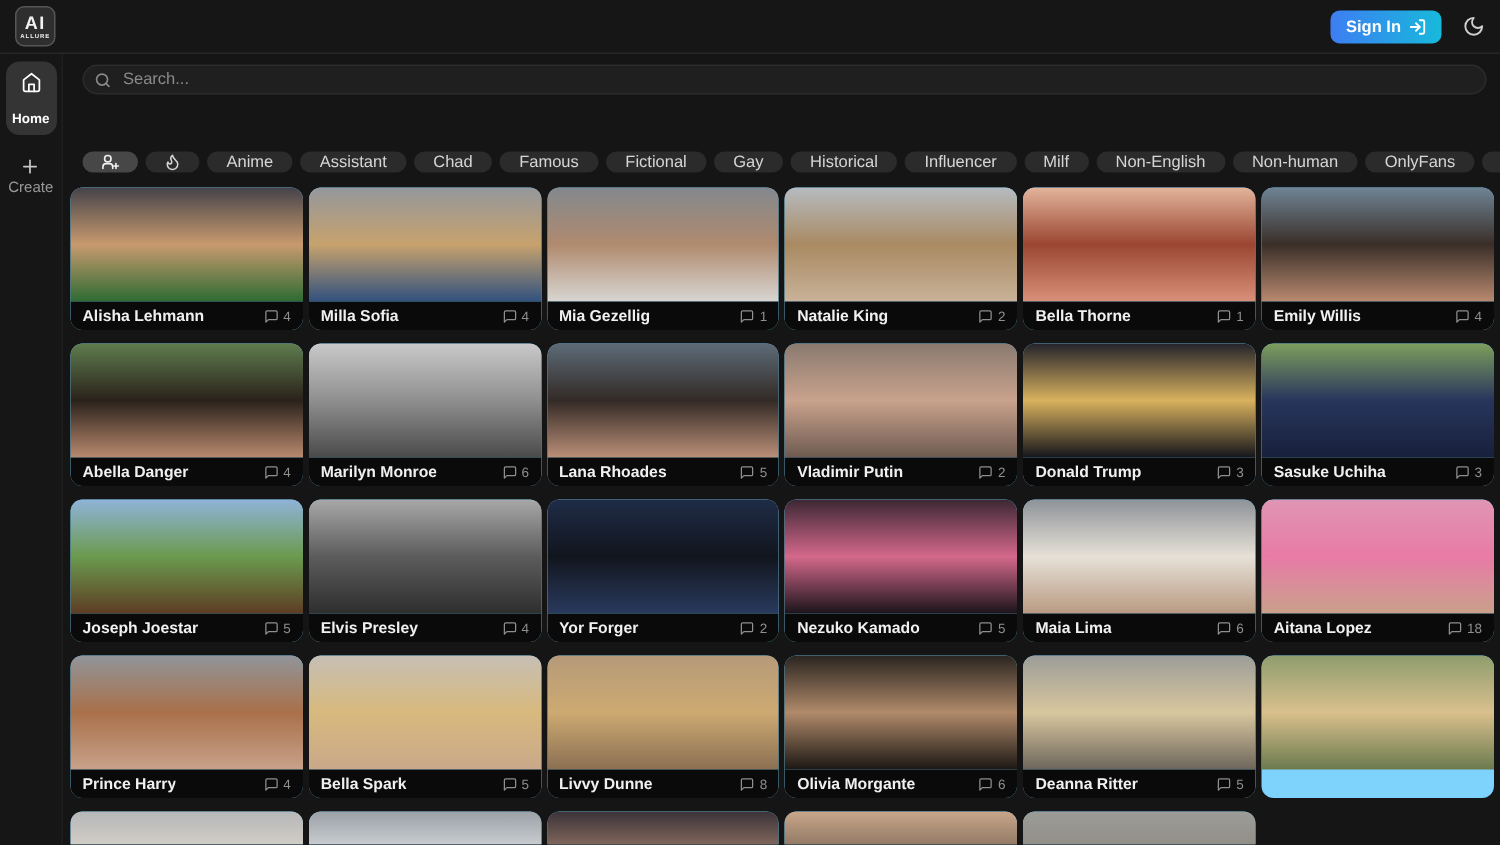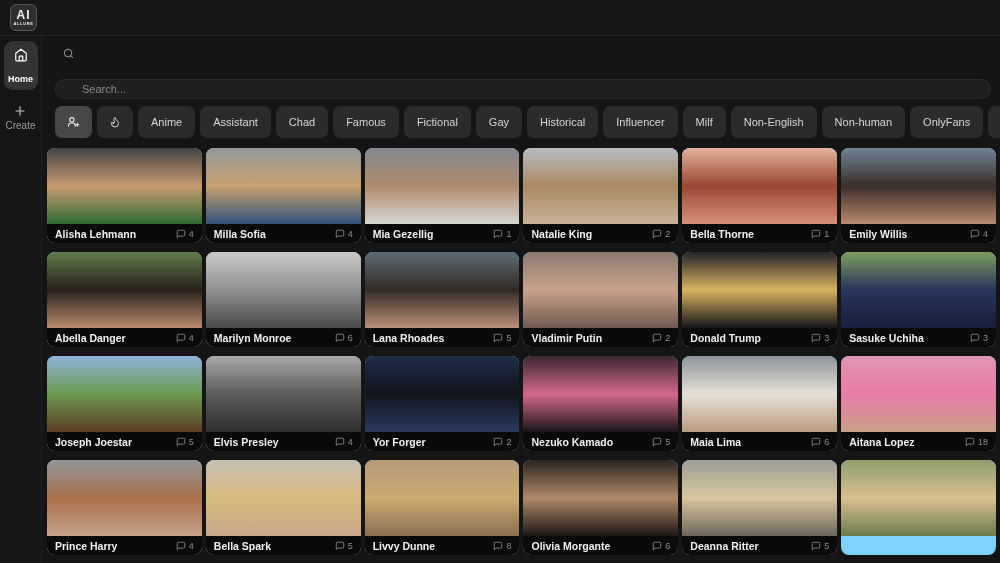--- a/index.html
+++ b/index.html
@@ -28,48 +28,67 @@
   .side-create{ margin-top:14px; color:#9a9a9a; display:flex; flex-direction:column; align-items:center; gap:2px; cursor:pointer; }
   .side-create .plus{ color:#c6c6c6; }
   .side-create .lbl{ font-size:10px; }
 
   .main{ flex:1; padding:7px 4px 0 5px; overflow:hidden; }
 
   
   .search-wrap{ margin:0 5px 0 8px; position:relative; }
   .search-wrap svg{ position:absolute; left:8px; top:5px; color:#8a8a8a; }
   .search-input{ width:100%; height:20px; background:#1f1f1f; border:1px solid #2c2c2c; border-radius:10px;
-    color:#dddddd; font-size:11px; padding:0 10px 0 26px; outline:none; font-family:"Liberation Sans", sans-serif;margin-top:36px; }
+    color:#dddddd; font-size:11px; padding:0 10px 0 26px; outline:none; font-family:"Liberation Sans", sans-serif; }
   .search-input::placeholder{ color:#8a8a8a; }
 
   
   .chips{ display:flex; gap:5px; margin:7px 0 0 8px; }
-  .chip{ height:32px; background:#2b2b2b; border:none; border-radius:7px; color:#d6d6d6;
+  .chip{ height:14px; background:#2b2b2b; border:none; border-radius:7px; color:#d6d6d6;
     font-size:11px; padding:0 13px; display:flex; align-items:center; justify-content:center;
-    cursor:pointer; white-space:nowrap; font-family:"Liberation Sans", sans-serif; }
+    cursor:pointer; white-space:nowrap; font-family:"Liberation Sans", sans-serif;margin-top:31px; }
   .chip.icon-chip{ padding:0 12px; }
   .chip.active{ background:#474747; color:#f0f0f0; }
 
   
   .grid{ display:grid; grid-template-columns:repeat(6,1fr); column-gap:4px; row-gap:9px; margin-top:10px; }
   .card{ border-radius:8px; overflow:hidden; background:#7dd3fc; cursor:pointer; height:95px;
     display:flex; flex-direction:column; }
   .card-img{ height:76px; width:100%; }
   .card-footer{ height:19px; background:#0a0a0a; display:flex; align-items:center;
     justify-content:space-between; padding:0 8px; }
   .card-name{ color:#f0f0f0; font-size:10.5px; font-weight:bold; white-space:nowrap; overflow:hidden; }
   .card-count{ color:#8f8f8f; font-size:9px; display:flex; align-items:center; gap:3px; }
 </style>
 </head>
 <body>
 
 <div class="topbar">
   <div class="logo">
     <span class="ai">AI</span>
     <span class="allure">ALLURE</span>
+  </div>
+  <div class="topbar-right">
+    <button class="signin" id="signin-btn" style="background: linear-gradient(90deg, rgb(61, 126, 242), rgb(23, 185, 219));">
+      <span>Sign In</span>
+      <span style="display:flex">
+        <svg width="12" height="12" viewBox="0 0 24 24" fill="none" stroke="currentColor" stroke-width="2.4" stroke-linecap="round" stroke-linejoin="round">
+          <path d="M15 3h4a2 2 0 0 1 2 2v14a2 2 0 0 1-2 2h-4"></path>
+            <polyline points="10 17 15 12 10 7"></polyline>
+            <line x1="15" y1="12" x2="3" y2="12"></line>
+        </svg>
+      </span>
+    </button>
+    <button class="theme-btn">
+      <span style="display:flex">
+        <svg width="15" height="15" viewBox="0 0 24 24" fill="none" stroke="currentColor" stroke-width="2" stroke-linecap="round" stroke-linejoin="round">
+          <path d="M12 3a6 6 0 0 0 9 9 9 9 0 1 1-9-9z"></path>
+        </svg>
+      </span>
+    </button>
   </div>
 </div>
 
 <div class="layout">
 
   <div class="sidebar">
     <div class="side-home">
       <span style="display:flex">
         <svg width="14" height="14" viewBox="0 0 24 24" fill="none" stroke="currentColor" stroke-width="2" stroke-linecap="round" stroke-linejoin="round">
           <path d="M3 9l9-7 9 7v11a2 2 0 0 1-2 2H5a2 2 0 0 1-2-2z"></path>

